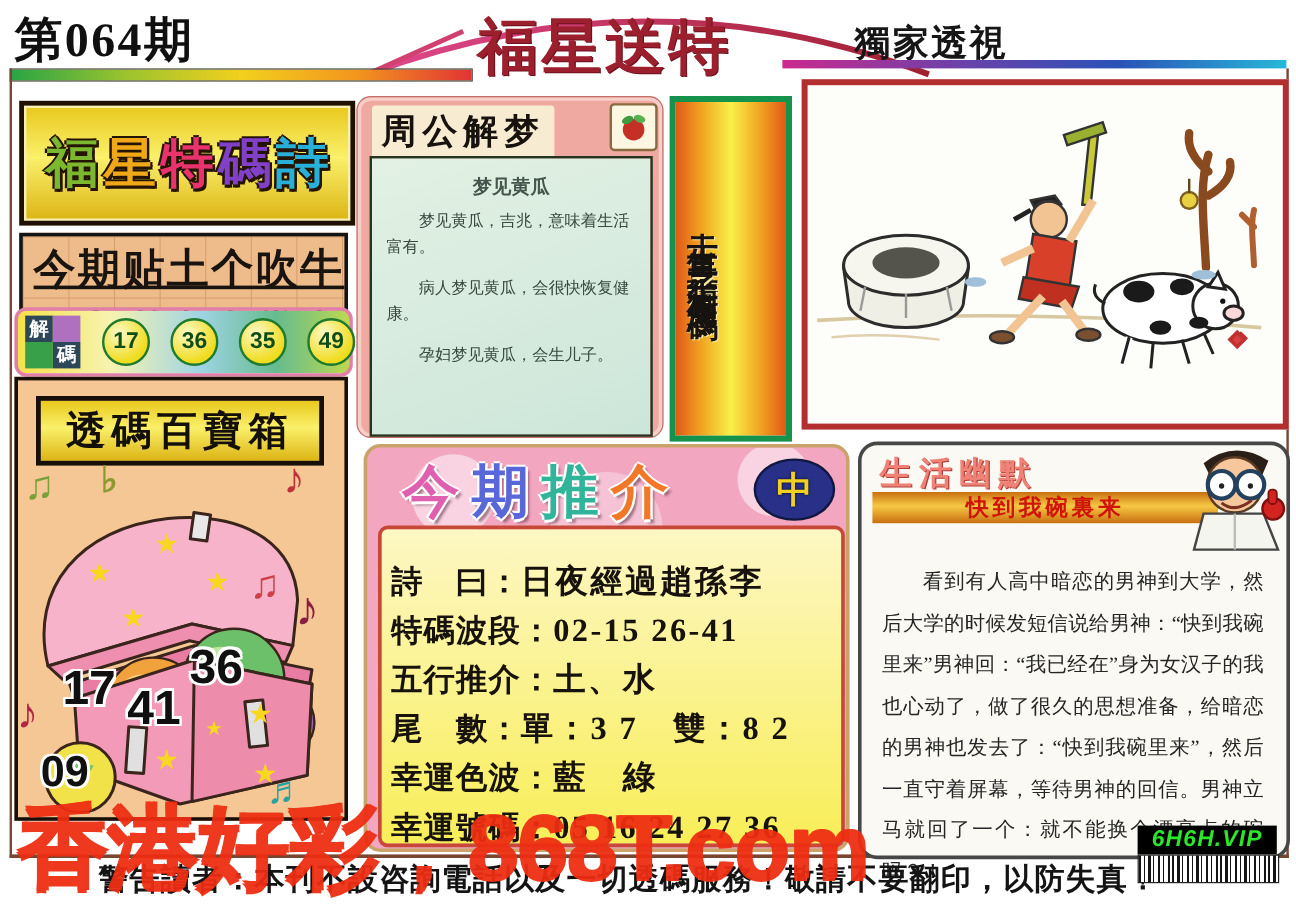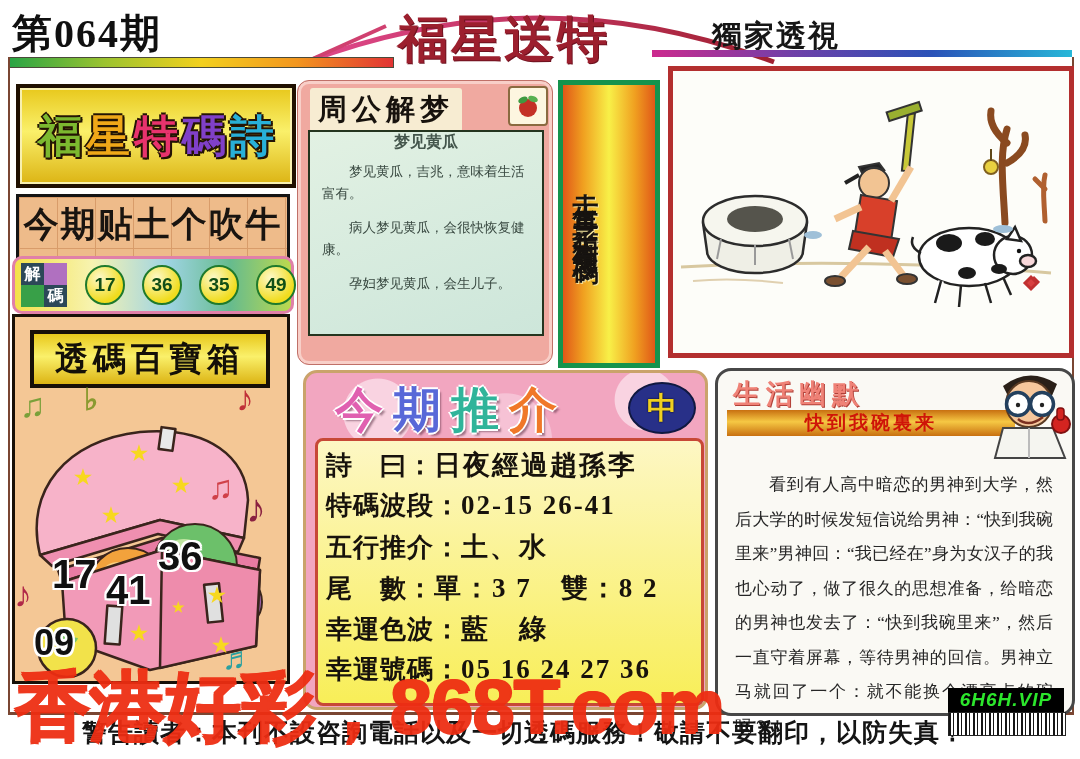--- a/index.html
+++ b/index.html
@@ -27,22 +27,22 @@
              box-shadow:inset 0 0 0 2px #f8f0b0;display:flex;align-items:center;justify-content:center;}
   .poem-head span{font:bold 44px "Liberation Serif",serif;margin:0 2px;
       text-shadow:2px 0 #241404,-2px 0 #241404,0 2px #241404,0 -2px #241404,2px 2px #241404;}
   .rc0{color:#7cb82f}.rc1{color:#f0a818}.rc2{color:#e8336d}.rc3{color:#8040c8}.rc4{color:#28b0d8}
 
   .poem-body{left:16px;top:194px;width:268px;height:106px;border:3px solid #141414;
              background-color:#eebb8a;
              background-image:linear-gradient(#d89c6a 1px,transparent 1px),
                               linear-gradient(90deg,#d89c6a 1px,transparent 1px);
              background-size:38px 51px;display:flex;flex-direction:column;justify-content:center;}
-  .poem-line{font:bold 35px "Liberation Serif",serif;color:#191410;text-align:center;
-             letter-spacing:2px;line-height:51px;}
+  .poem-line{font:bold 35px "Liberation Serif",serif;color:#191410;text-align:right;
+             letter-spacing:2px;line-height:51px;text-decoration:underline;}
 
   .decode{left:12px;top:256px;width:276px;height:52px;border:3px solid #e080a8;border-radius:10px;
           background:linear-gradient(90deg,#f4e14a,#f7f3b0 28%,#9fd4e4 55%,#66bb8e 78%,#bcd94e);
           display:flex;align-items:center;}
   .dtiles{width:46px;height:44px;margin-left:6px;display:grid;grid-template-columns:23px 23px;
           grid-template-rows:22px 22px;}
   .dtile{display:flex;align-items:center;justify-content:center;font:bold 16px "Liberation Serif",serif;color:#fff;}
   .dt-a{background:#2c4858;} .dt-b{background:#b070c0;} .dt-c{background:#38a048;} .dt-d{background:#2c4858;}
   .balls{display:flex;margin-left:18px;gap:17px;}
   .ball{width:36px;height:36px;border-radius:50%;border:2px solid #1f7a2c;
@@ -64,21 +64,21 @@
 
   
   .dream{left:297px;top:80px;width:254px;height:283px;background:#f0a9a0;border:1px solid #c07068;
          border-radius:12px;box-shadow:inset 0 0 0 3px #f8cfc8;}
   .dream-title{left:310px;top:88px;padding:2px 8px;background:#f7ecd2;border-radius:3px;
                font:bold 29px "Liberation Serif",serif;color:#17120d;letter-spacing:5px;}
   .dream-icon{left:508px;top:86px;width:36px;height:36px;background:#fdf6e0;border:2px solid #8a6a40;
               border-radius:4px;display:flex;align-items:center;justify-content:center;}
   .dream-inner{left:308px;top:130px;width:208px;height:202px;border:2px solid #25351f;
                background:linear-gradient(160deg,#e2f1e3,#cde6da);
-               padding:0 12px;font-family:Liberation Sans, sans-serif;color:#3a4a42;}
+               padding:14px 12px;font-family:Liberation Mono, monospace;color:#3a4a42;}
   .dream-sub{text-align:center;font-weight:bold;font-size:16px;color:#44564c;margin-bottom:8px;}
   .dream-p{font-size:13.5px;line-height:22px;text-indent:2em;margin:0 0 12px 0;}
 
   
   .guess{left:558px;top:80px;width:92px;height:278px;border:5px solid #15934d;
          background:linear-gradient(90deg,#e05818,#f0a020 22%,#f8f048 50%,#f0a020 78%,#e05818);}
   .guess-head{height:36px;background:linear-gradient(180deg,#e02818,#9a1408);display:flex;
               align-items:center;justify-content:center;font:bold 24px "Liberation Sans",sans-serif;
               color:#f8e020;letter-spacing:2px;text-shadow:1px 1px 0 #500;}
   .guess-cols{height:238px;writing-mode:vertical-rl;text-orientation:upright;display:flex;
@@ -99,21 +99,21 @@
   .rec-title .ch{font:bold 48px "Liberation Sans",sans-serif;margin:0 5px;
      text-shadow:2px 0 #fff,-2px 0 #fff,0 2px #fff,0 -2px #fff,3px 3px 2px rgba(60,20,40,.45);}
   .jc0{color:#e060b0}.jc1{color:#5868d8}.jc2{color:#30b49a}.jc3{color:#f07828}
   .rec-logo{left:628px;top:382px;width:64px;height:48px;background:#283088;border:2px solid #101840;
             border-radius:50%;display:flex;align-items:center;justify-content:center;
             font:bold 30px "Liberation Serif",serif;color:#f0d020;text-shadow:0 0 2px #000;}
   .rec-inner{left:315px;top:438px;width:369px;height:256px;border:3px solid #c74836;border-radius:8px;
              background:linear-gradient(180deg,#fdf7c4,#f8ee58);padding:6px 6px 0 8px;}
   .rec-row{display:flex;align-items:baseline;height:41px;font-family:"Liberation Serif",serif;
            font-weight:bold;color:#17120c;}
-  .rec-label{font-size:26px;letter-spacing:1px;white-space:pre;}
+  .rec-label{font-size:26px;letter-spacing:1px;white-space:pre;margin-top:20px;}
   .rec-value{font-size:27px;letter-spacing:2px;white-space:pre;}
 
   
   .humor{left:715px;top:368px;width:354px;height:342px;border:3px solid #474747;border-radius:16px;
          background:#faf9f4;}
   .humor-title{left:733px;top:376px;font:bold 27px "Liberation Sans",sans-serif;color:#ef8277;
                letter-spacing:6px;text-shadow:1px 1px 0 #b04038;}
   .humor-bar{left:727px;top:410px;width:288px;height:26px;
              background:linear-gradient(180deg,#c87010,#f6c844 45%,#c87010);
              display:flex;align-items:center;justify-content:center;

